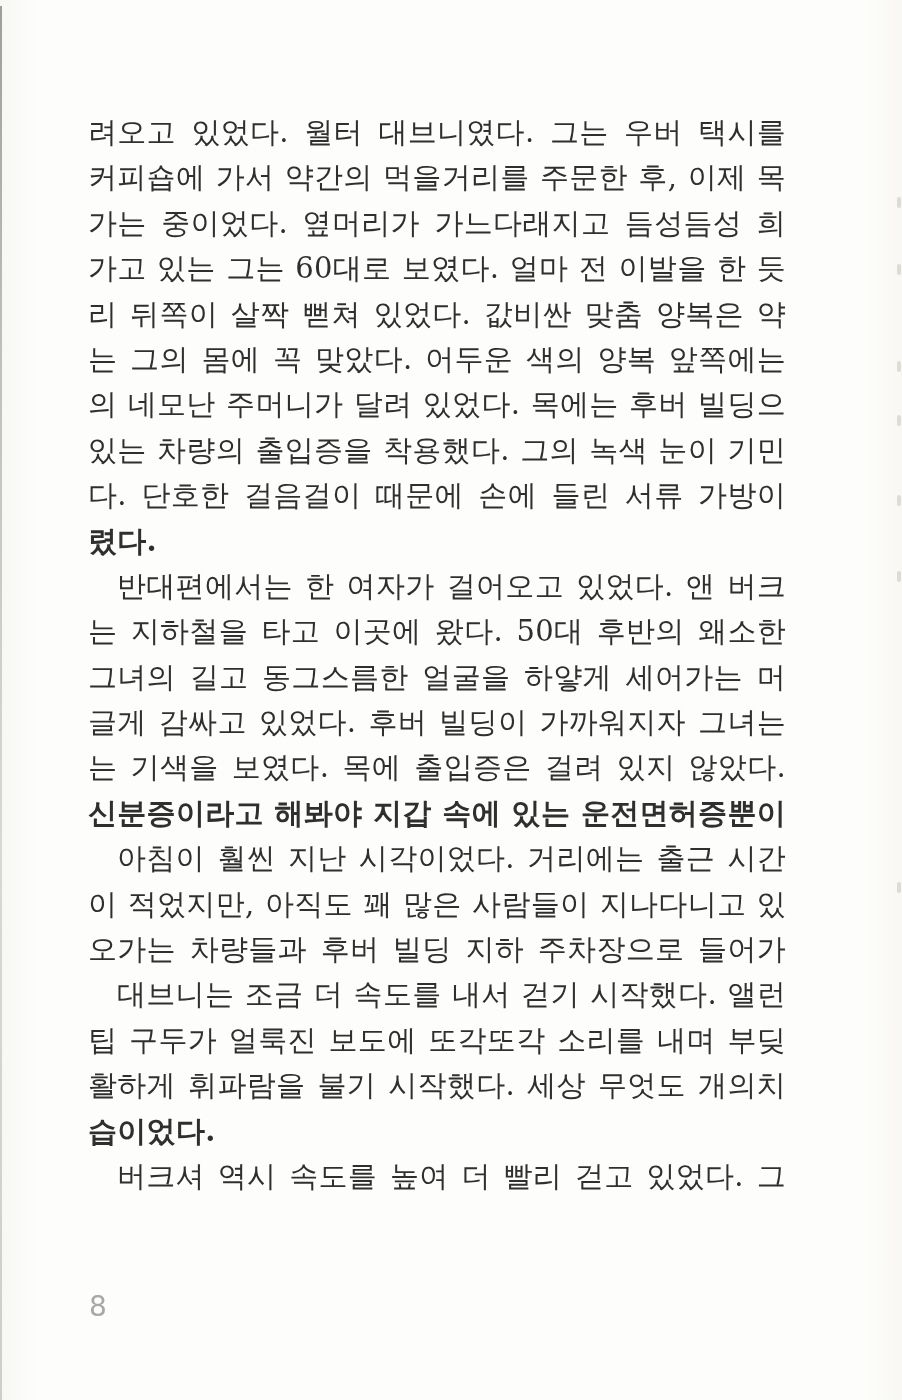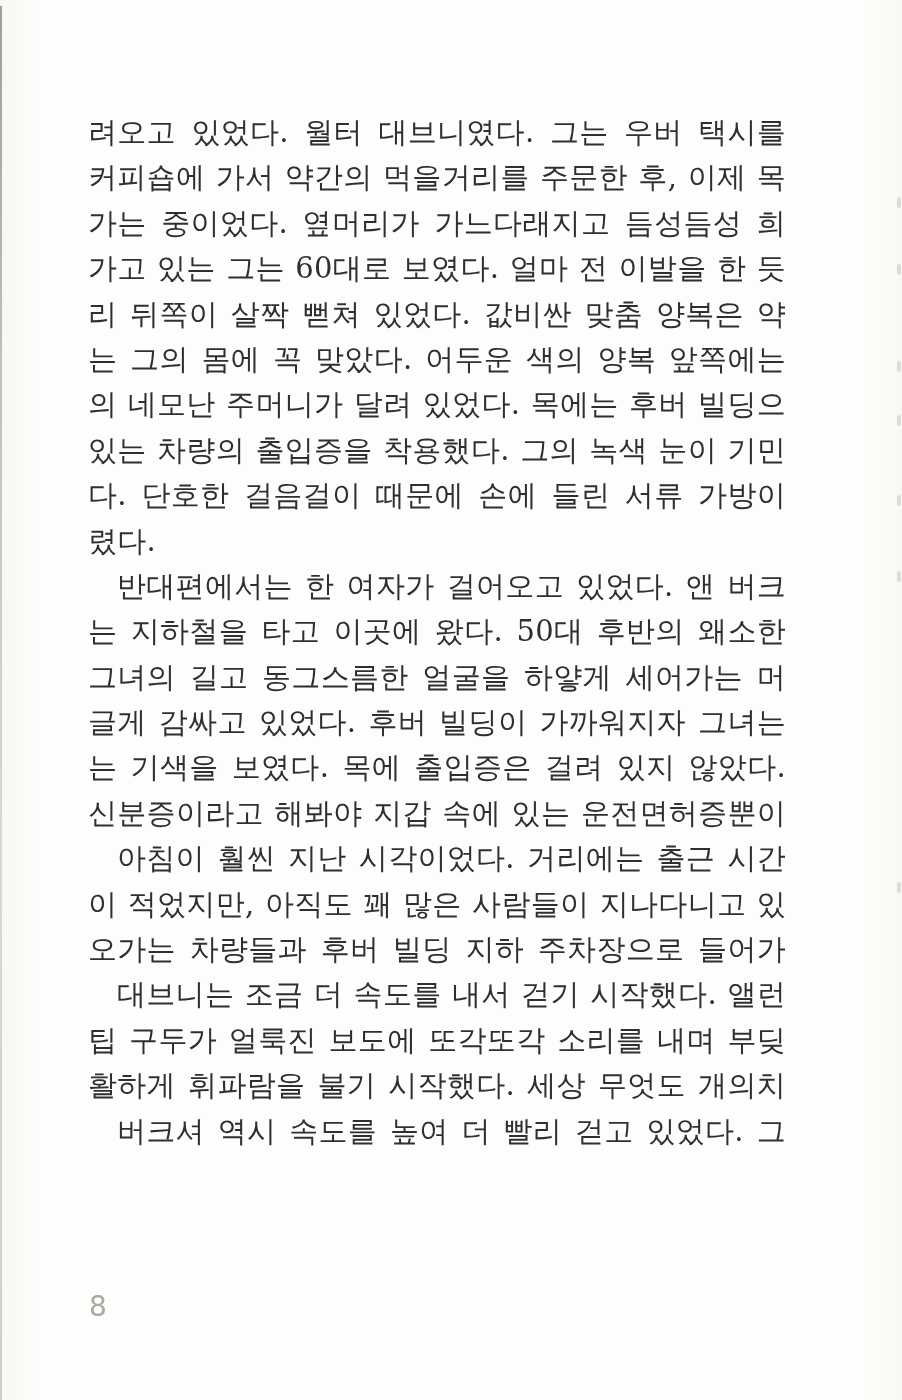--- a/index.html
+++ b/index.html
@@ -45,20 +45,21 @@
     letter-spacing: 0.3px;
   }
   .line {
     height: 45.4px;
     overflow: hidden;
     text-align: justify;
     text-align-last: justify;
   }
   .line.no-just {
     text-align-last: left;
+    font-weight: bold;
   }
   .line.indent {
     text-indent: 29px;
   }
   
   .page-number {
     position: absolute;
     left: 89px;
     top: 1290px;
     font-family: "DejaVu Sans", "Liberation Sans", sans-serif;
@@ -106,20 +107,21 @@
     </div>
     <div>
       <div class="line indent">아침이 훨씬 지난 시각이었다. 거리에는 출근 시간대보다 행인</div>
       <div class="line">이 적었지만, 아직도 꽤 많은 사람들이 지나다니고 있었다. 주변을</div>
       <div class="line">오가는 차량들과 후버 빌딩 지하 주차장으로 들어가려는 차량들</div>
     </div>
     <div>
       <div class="line indent">대브니는 조금 더 속도를 내서 걷기 시작했다. 앨런 에드먼드 윙</div>
       <div class="line">팁 구두가 얼룩진 보도에 또각또각 소리를 내며 부딪쳤다. 그가 쾌</div>
       <div class="line">활하게 휘파람을 불기 시작했다. 세상 무엇도 개의치 않는 듯한 모</div>
+      <div class="line no-just">습이었다.</div>
     </div>
     <div>
       <div class="line indent">버크셔 역시 속도를 높여 더 빨리 걷고 있었다. 그녀의 시선이</div>
     </div>
   </div>
 
 <div class="page-number">8</div>
 
 <div class="smudge" style="top:197px"></div>
 <div class="smudge" style="top:264px"></div>

